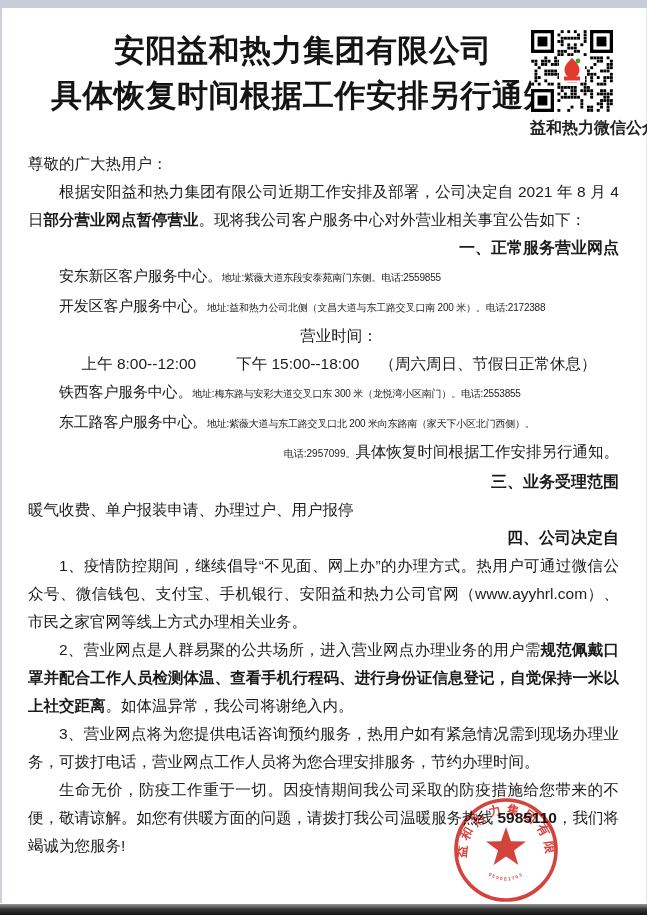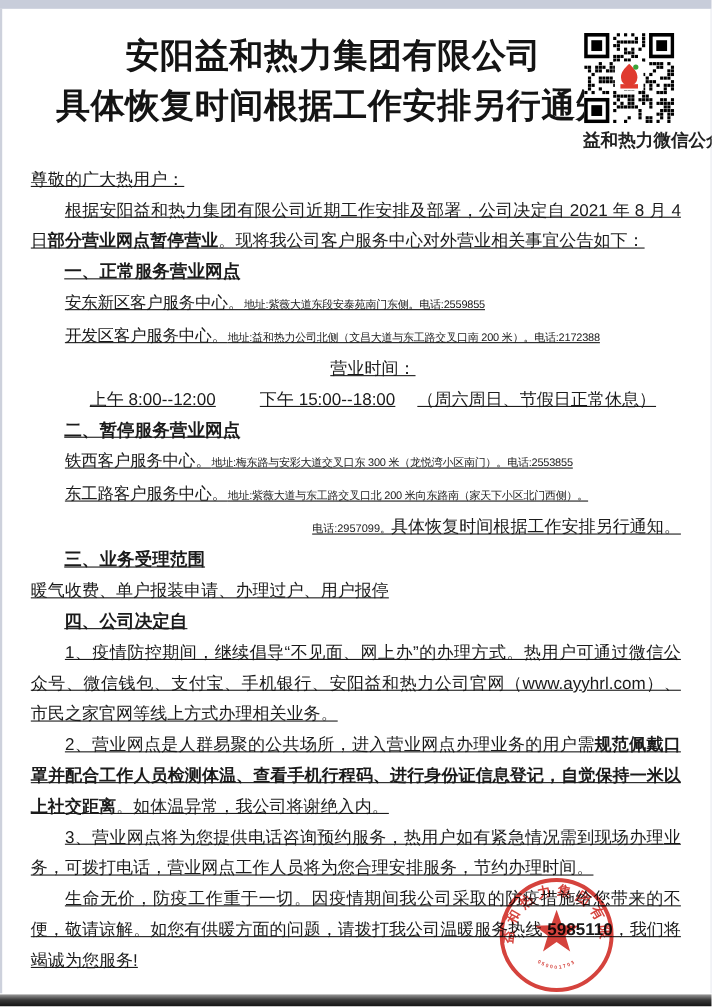--- a/index.html
+++ b/index.html
@@ -14,24 +14,24 @@
   .bottom-bar { position:absolute; bottom:0; left:0; right:0; height:11px;
     background:linear-gradient(#9a9a9a,#3a3a3a 45%,#121212); }
 
   .header { position:relative; height:150px; }
   .title-block { position:absolute; top:28px; left:20px; width:566px; text-align:center;
     font-weight:bold; font-size:31px; line-height:45px; color:#141414; letter-spacing:0.5px; }
   .qr-wrap { position:absolute; top:30px; right:33px; width:84px; text-align:center; }
   .qr-wrap svg { display:block; width:82px; height:82px; margin:0 auto; }
   .qr-caption { margin-top:6px; font-size:16px; font-weight:bold; color:#222; white-space:nowrap; }
 
-  .doc-body { padding:0 28px; font-size:15.5px; line-height:28px; text-align:justify;text-decoration:underline; }
+  .doc-body { padding:0 28px; font-size:15.5px; line-height:28px; text-align:justify; }
   .doc-body p { margin:0; }
   .indent { text-indent:2em; }
-  .sec-head { font-weight:bold; font-size:16px; text-indent:1.9em; text-align:left; }
+  .sec-head { font-weight:bold; font-size:16px; text-indent:1.9em; text-align:right; }
   .net-line { text-indent:2em; white-space:nowrap; text-align:left; letter-spacing:-0.2px; }
   .net-name { font-size:15px; }
   .net-detail { font-size:10px; }
   .cont-line { text-align:right; }
   .hours-line { text-indent:2em; text-align:center; }
   .hours-line .seg1 { margin-right:40px; }
   .hours-line .seg2 { margin-right:20px; }
   b { font-weight:bold; }
 
   .seal { position:absolute; left:451px; top:795px; width:110px; height:110px;
@@ -272,21 +272,20 @@
 <div class="doc-body">
   <p>尊敬的广大热用户：</p>
   <p class="indent"><span>根据安阳益和热力集团有限公司近期工作安排及部署，公司决定自 2021 年 8 月 4 日</span><b>部分营业网点暂停营业</b><span>。现将我公司客户服务中心对外营业相关事宜公告如下：</span></p>
 
   <p class="sec-head">一、正常服务营业网点</p>
   <p class="net-line"><span class="net-name">安东新区客户服务中心。</span><span class="net-detail">地址:紫薇大道东段安泰苑南门东侧。电话:2559855</span></p>
   <p class="net-line"><span class="net-name">开发区客户服务中心。</span><span class="net-detail">地址:益和热力公司北侧（文昌大道与东工路交叉口南 200 米）。电话:2172388</span></p>
   <p class="hours-line">营业时间：</p>
   <p class="hours-line"><span class="seg1">上午 8:00--12:00</span><span class="seg2">下午 15:00--18:00</span><span>（周六周日、节假日正常休息）</span></p>
 
-  <p class="sec-head">二、暂停服务营业网点</p>
   <p class="net-line"><span class="net-name">铁西客户服务中心。</span><span class="net-detail">地址:梅东路与安彩大道交叉口东 300 米（龙悦湾小区南门）。电话:2553855</span></p>
   <p class="net-line"><span class="net-name">东工路客户服务中心。</span><span class="net-detail">地址:紫薇大道与东工路交叉口北 200 米向东路南（家天下小区北门西侧）。</span></p>
   <p class="cont-line"><span class="net-detail">电话:2957099。</span><span>具体恢复时间根据工作安排另行通知。</span></p>
 
   <p class="sec-head">三、业务受理范围</p>
   <p>暖气收费、单户报装申请、办理过户、用户报停</p>
 
   <p class="sec-head">四、公司决定自</p>
   <p class="indent">1、疫情防控期间，继续倡导“不见面、网上办”的办理方式。热用户可通过微信公众号、微信钱包、支付宝、手机银行、安阳益和热力公司官网（www.ayyhrl.com）、市民之家官网等线上方式办理相关业务。</p>
   <p class="indent"><span>2、营业网点是人群易聚的公共场所，进入营业网点办理业务的用户需</span><b>规范佩戴口罩并配合工作人员检测体温、查看手机行程码、进行身份证信息登记，自觉保持一米以上社交距离</b><span>。如体温异常，我公司将谢绝入内。</span></p>

